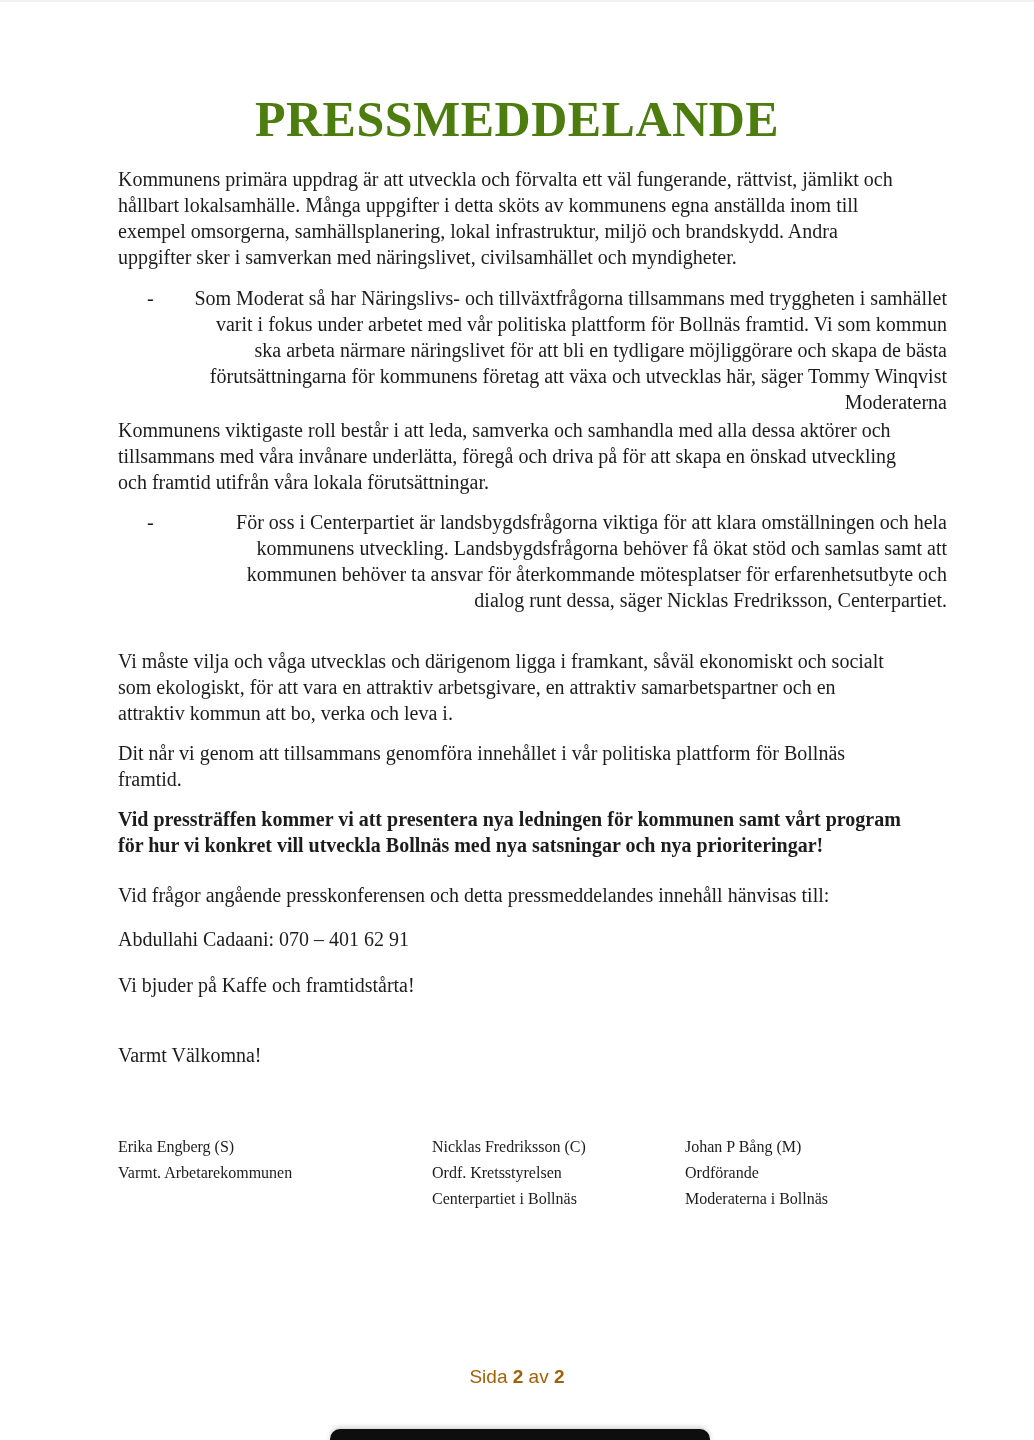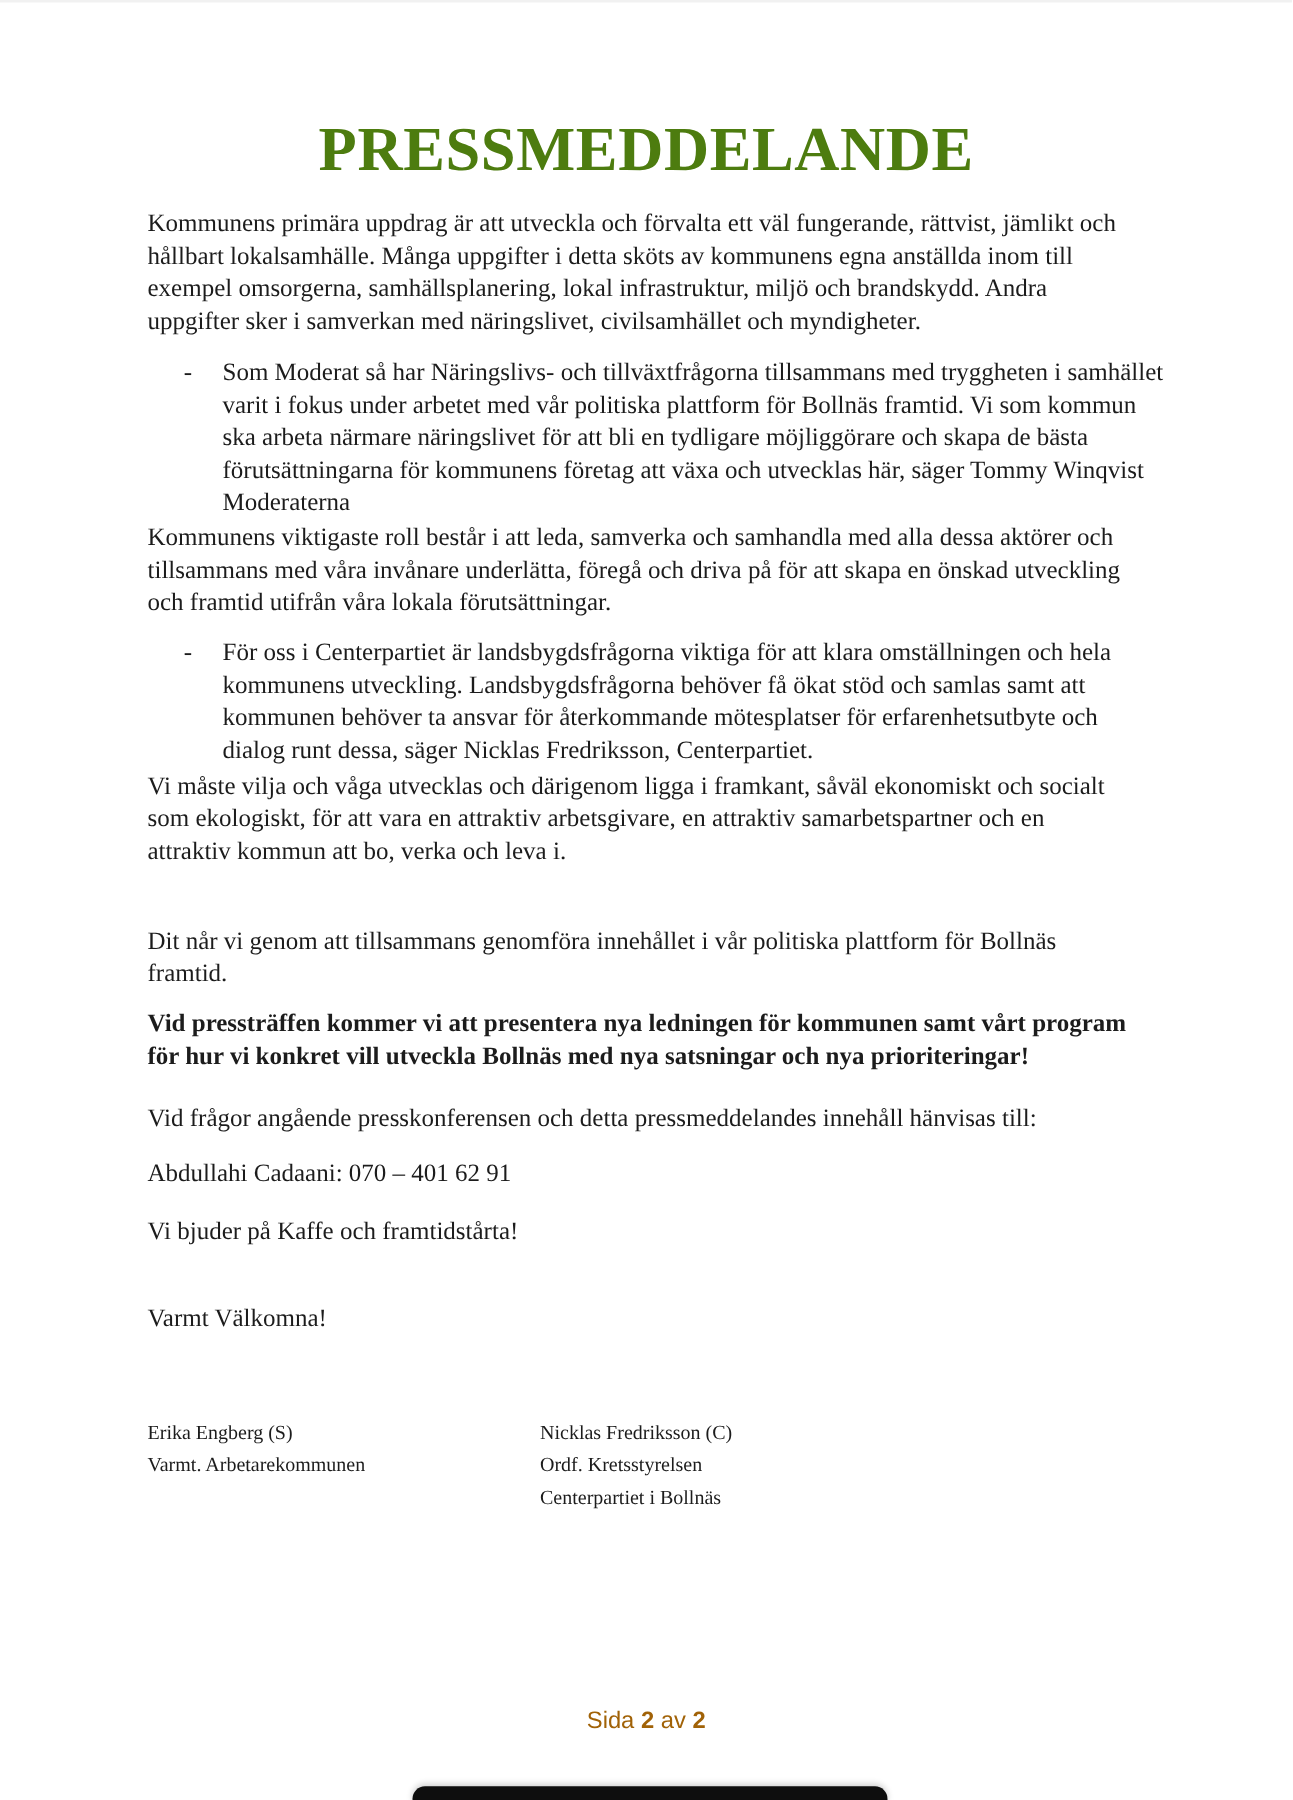--- a/index.html
+++ b/index.html
@@ -47,20 +47,21 @@
     font-size: 20px;
     line-height: 26px;
   }
   .bullet .marker {
     width: 31px;
     flex-shrink: 0;
   }
   .bullet .btext {
     flex: 1;
     white-space: pre-line;
+    text-align: right;
   }
   .sig-col {
     position: absolute;
     font-size: 16px;
     line-height: 26px;
   }
   .sig-col div { white-space: nowrap; }
   .footer {
     position: absolute;
     top: 1366px;
@@ -110,21 +111,21 @@
 och framtid utifrån våra lokala förutsättningar.</div>
 
   <div class="bullet" style="top:509px">
     <span class="marker">-</span>
     <div class="btext">För oss i Centerpartiet är landsbygdsfrågorna viktiga för att klara omställningen och hela
 kommunens utveckling. Landsbygdsfrågorna behöver få ökat stöd och samlas samt att
 kommunen behöver ta ansvar för återkommande mötesplatser för erfarenhetsutbyte och
 dialog runt dessa, säger Nicklas Fredriksson, Centerpartiet.</div>
   </div>
 
-  <div class="para" style="top:616px">Vi måste vilja och våga utvecklas och därigenom ligga i framkant, såväl ekonomiskt och socialt
+  <div class="para" style="top:648px">Vi måste vilja och våga utvecklas och därigenom ligga i framkant, såväl ekonomiskt och socialt
 som ekologiskt, för att vara en attraktiv arbetsgivare, en attraktiv samarbetspartner och en
 attraktiv kommun att bo, verka och leva i.</div>
 
   <div class="para" style="top:740px">Dit når vi genom att tillsammans genomföra innehållet i vår politiska plattform för Bollnäs
 framtid.</div>
 
   <div class="para bold" style="top:806px">Vid pressträffen kommer vi att presentera nya ledningen för kommunen samt vårt program
 för hur vi konkret vill utveckla Bollnäs med nya satsningar och nya prioriteringar!</div>
 
   <div class="para" style="top:882px">Vid frågor angående presskonferensen och detta pressmeddelandes innehåll hänvisas till:</div>
@@ -139,17 +140,22 @@
     <div>Erika Engberg (S)</div>
     <div>Varmt. Arbetarekommunen</div>
   </div>
 
   <div class="sig-col" style="top:1134px; left:432px">
     <div>Nicklas Fredriksson (C)</div>
     <div>Ordf. Kretsstyrelsen</div>
     <div>Centerpartiet i Bollnäs</div>
   </div>
 
+  <div class="sig-col" style="top:1134px; left:685px">
+    <div>Johan P Bång (M)</div>
+    <div>Ordförande</div>
+    <div>Moderaterna i Bollnäs</div>
+  </div>
 
   <div class="footer"><span>Sida</span> <span class="b">2</span> <span>av</span> <span class="b">2</span></div>
 
   <div class="bottom-sheet"></div>
 </div>
 
 </body></html>

